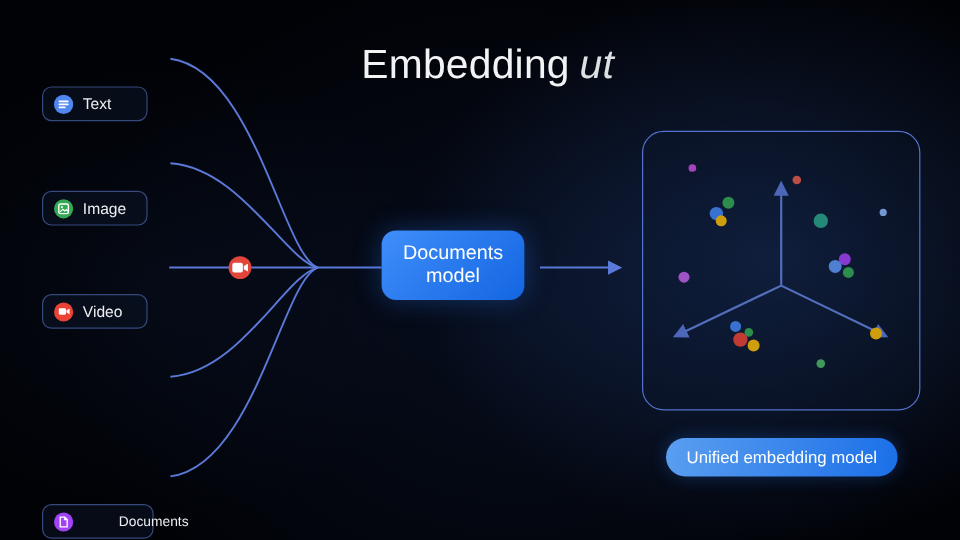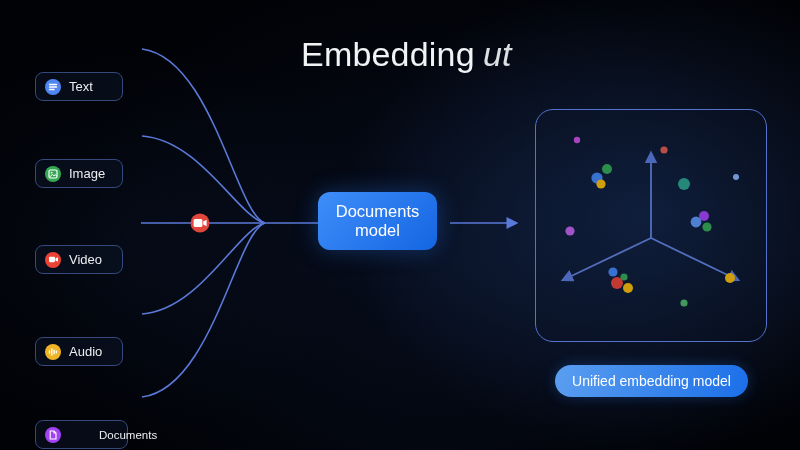--- a/index.html
+++ b/index.html
@@ -139,33 +139,20 @@
     <span class="dot-icon" style="background:#34a853">
       <svg width="10" height="10" viewBox="0 0 10 10">
           <rect x="1" y="1" width="8" height="8" rx="1.4" fill="none" stroke="#fff" stroke-width="1.2"></rect>
           <circle cx="3.6" cy="3.6" r="0.9" fill="#fff"></circle>
           <path d="M2 7.6 L4.4 5.4 L6 6.8 L7.4 5.6 L8.6 7.2" stroke="#fff" stroke-width="1" fill="none"></path>
         </svg>
     </span>
     <span class="chip-label">Image</span>
   </div>
 
-  <div class="chip" id="chip-audio" style="left:35px;top:300px">
-    <span class="dot-icon" style="background:#f0b428">
-      <svg width="10" height="10" viewBox="0 0 10 10">
-          <g stroke="#fff" stroke-width="1.3" stroke-linecap="round">
-            <path d="M1.5 4 V6"></path>
-            <path d="M3.8 2 V8"></path>
-            <path d="M6.1 3.2 V6.8"></path>
-            <path d="M8.4 4.2 V5.8"></path>
-          </g>
-        </svg>
-    </span>
-    <span class="chip-label">Audio</span>
-  </div>
 
   <div class="chip" id="chip-documents" style="left:35px;top:383px">
     <span class="dot-icon" style="background:#a142f4">
       <svg width="10" height="10" viewBox="0 0 10 10">
           <path d="M2.2 1 H6 L8 3 V9 H2.2 Z" fill="none" stroke="#fff" stroke-width="1.1"></path>
           <path d="M6 1 V3 H8" fill="none" stroke="#fff" stroke-width="1.1"></path>
         </svg>
     </span>
     <span class="chip-label">Documents</span>
   </div>

